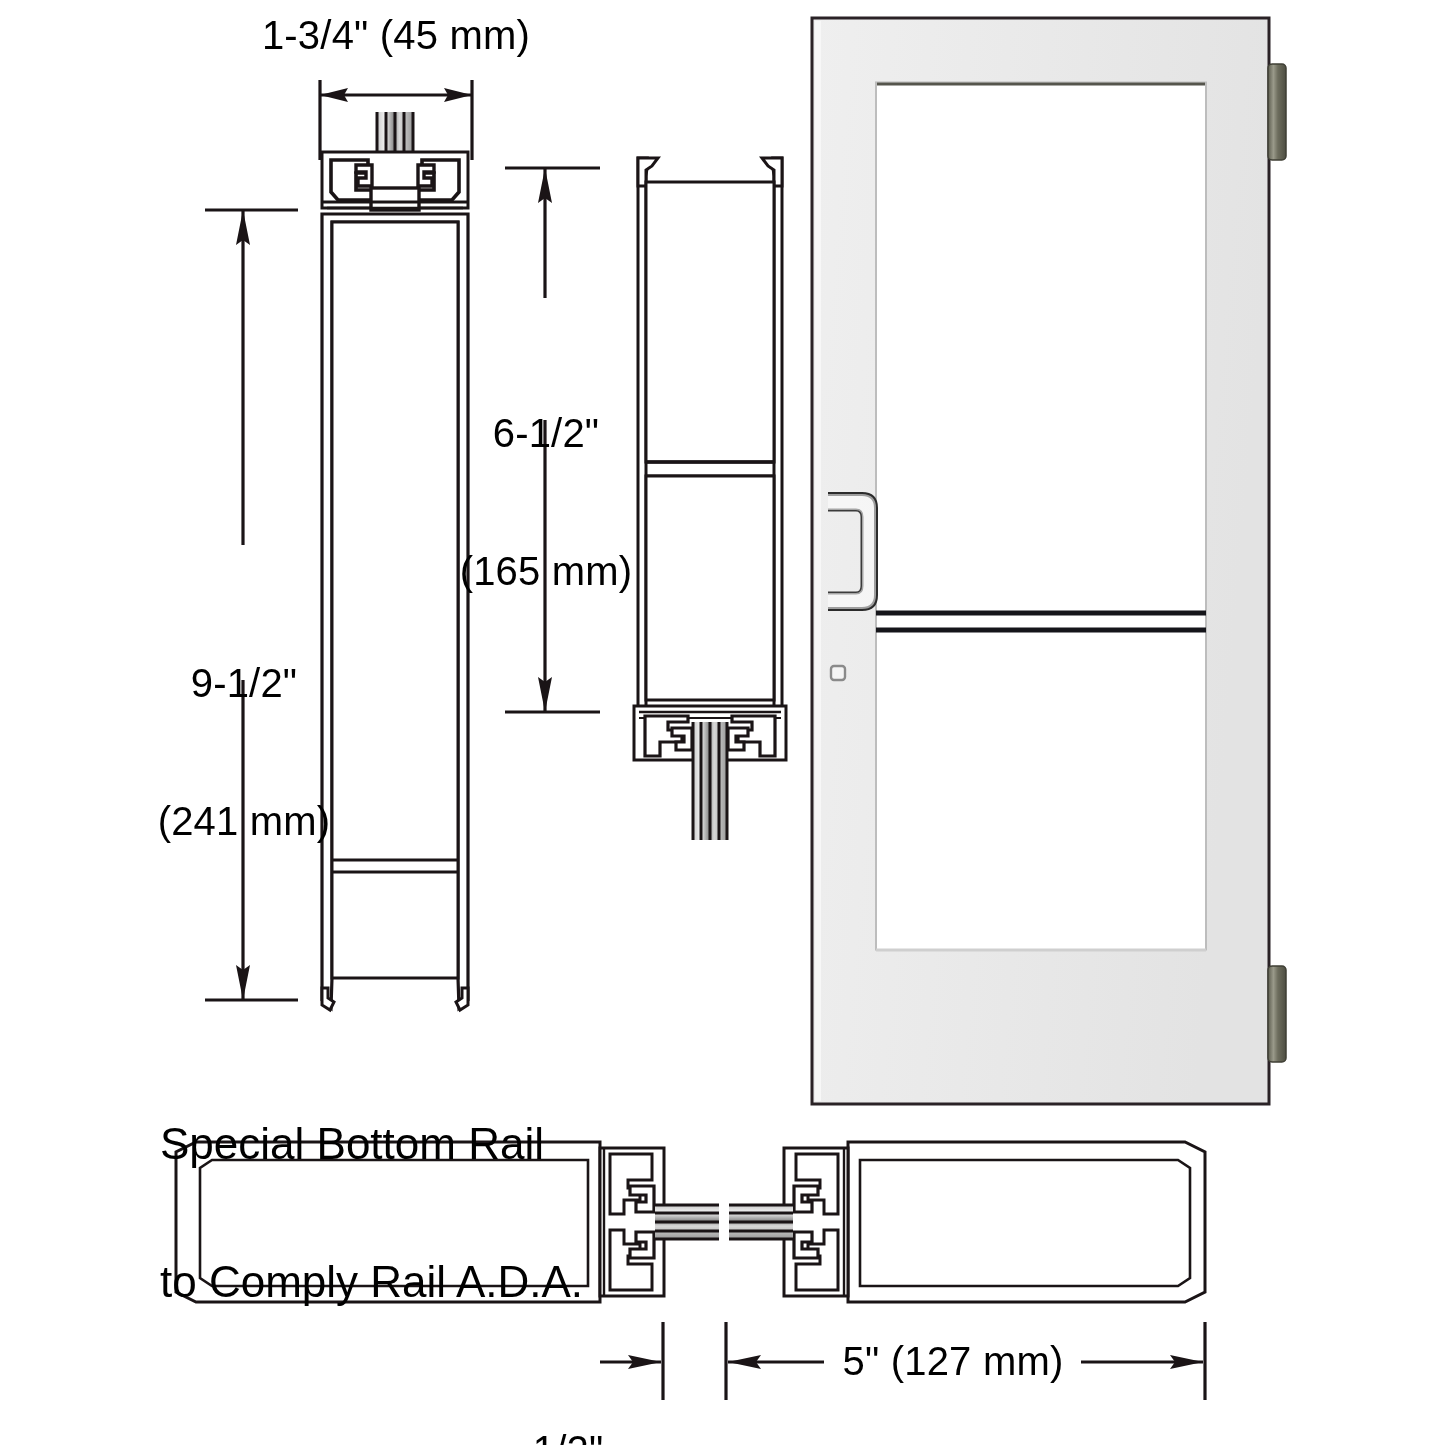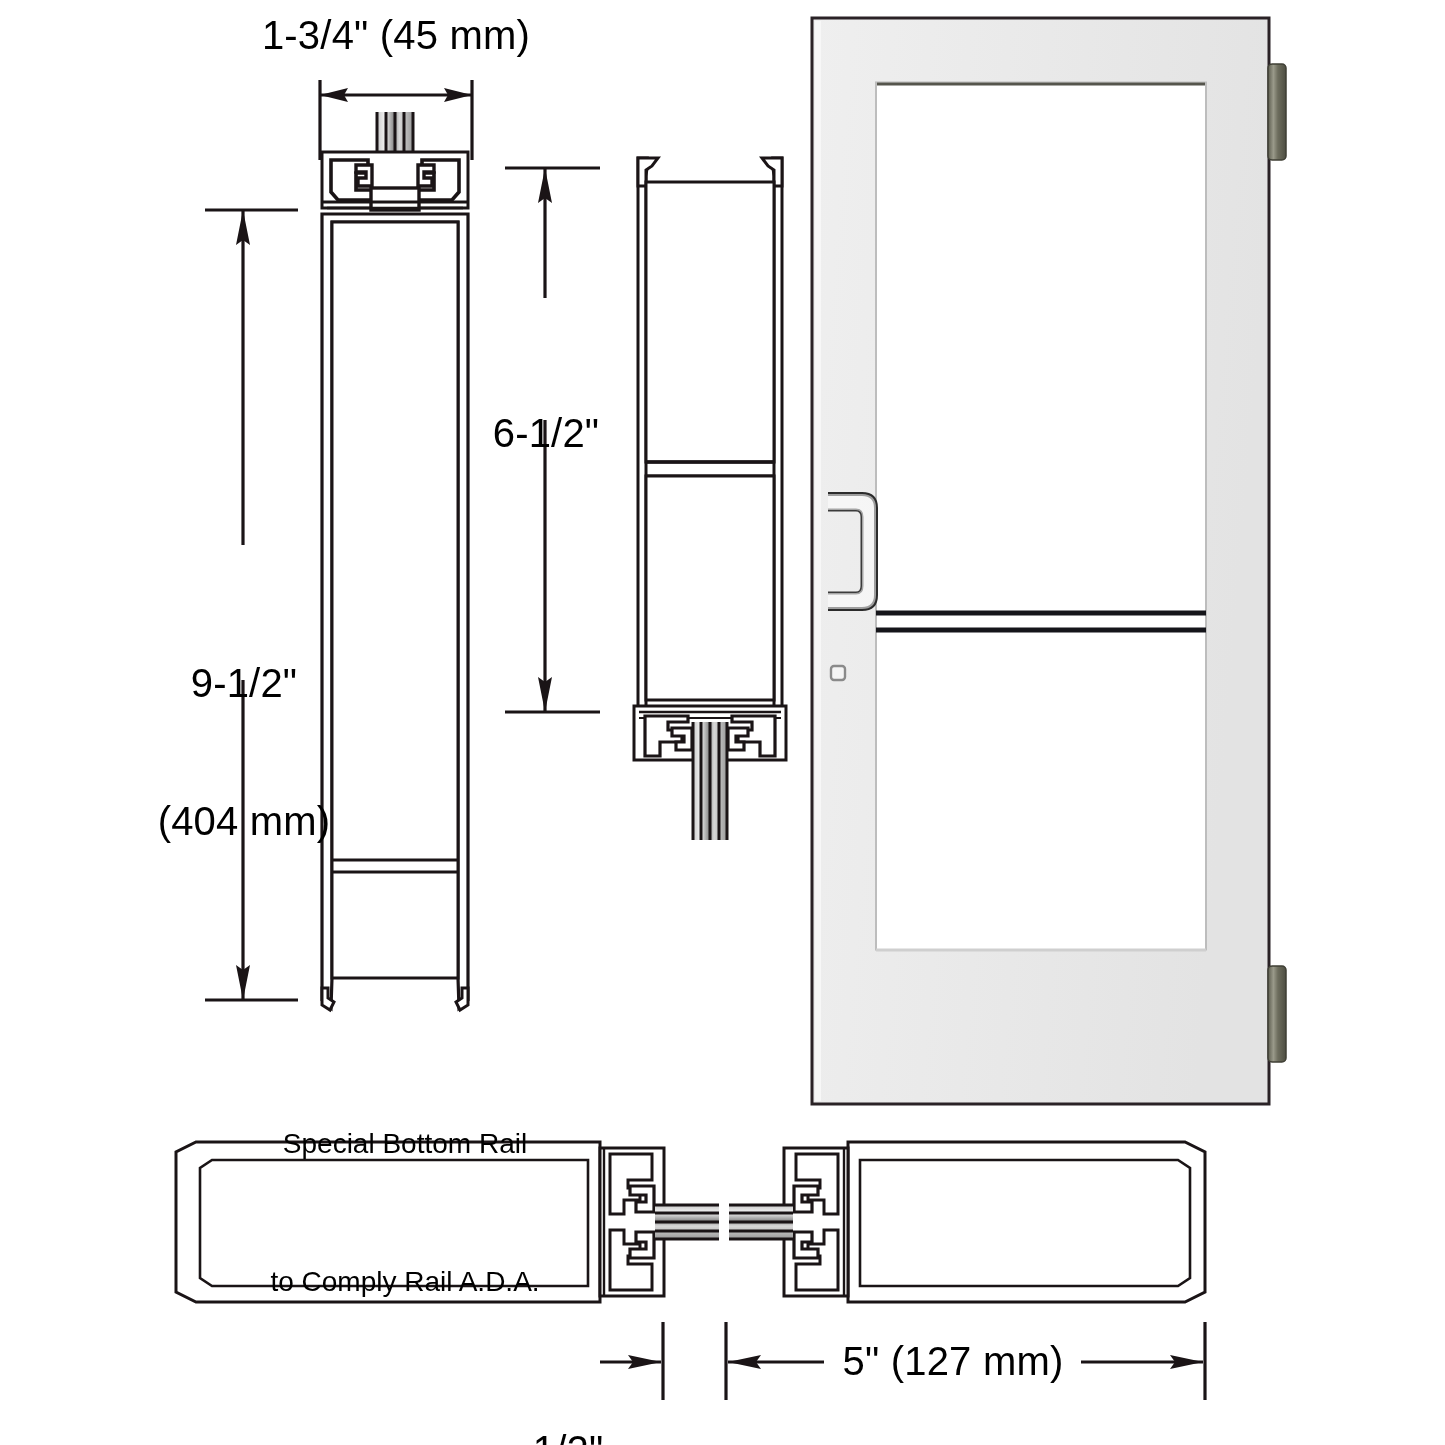--- a/index.html
+++ b/index.html
@@ -26,23 +26,22 @@
     font-size: 40px;
     line-height: 46px;
     letter-spacing: 0.2px;
     white-space: pre;
     text-align: center;
   }
   .caption {
     position: absolute;
     color: #000000;
     font-family: "Liberation Sans", sans-serif;
-    font-size: 28px;
+    font-size: 44px;
     line-height: 46px;
-    text-align: center;
     white-space: pre;
   }
   svg { display: block; }
   .ovl { position: absolute; left: 0; top: 0; }
 </style>
 </head>
 <body>
 
 <div id="sheet">
 
@@ -294,25 +293,26 @@
     </g>
     <g>
       <rect x="1268" y="966" width="18" height="96" rx="4" fill="url(#hingeGrad)" stroke="#3f3f35" stroke-width="1.5"></rect>
     </g>
   </svg>
 
   <div class="dimlabel" style="left:196px; top:12px; width:400px;">1-3/4" (45 mm)</div>
 
   <div class="dimlabel" style="left:440px; top:318px; width:212px;">
     <div>6-1/2"</div>
+    <div>(165 mm)</div>
   </div>
 
   <div class="dimlabel" style="left:138px; top:568px; width:212px;">
     <div>9-1/2"</div>
-    <div>(404 mm)</div>
+    <div>(241 mm)</div>
   </div>
 
   <div class="caption" style="left:160px; top:1029px; width:490px;">
     <div>Special Bottom Rail</div>
     <div>to Comply Rail A.D.A.</div>
   </div>
 
   <div class="dimlabel" style="left:468px; top:1335px; width:200px; text-align:center;">
     <div>1/2"</div>
     

